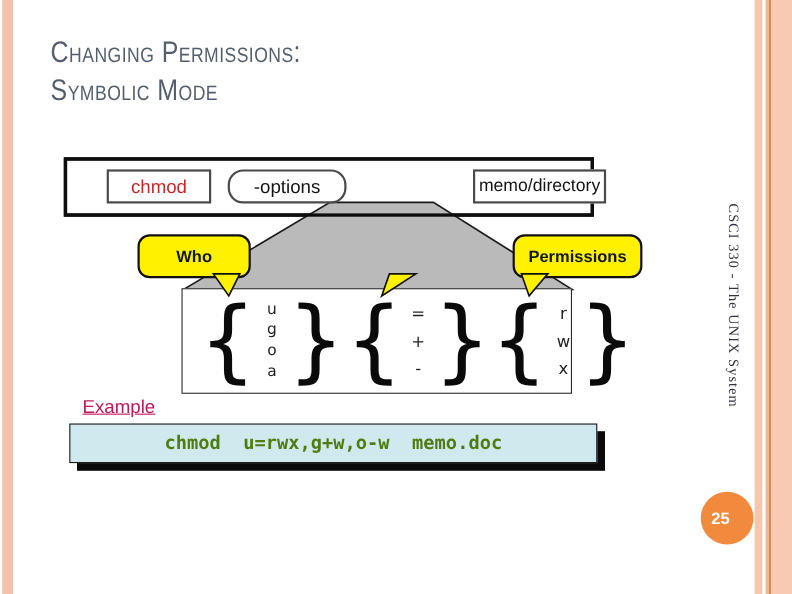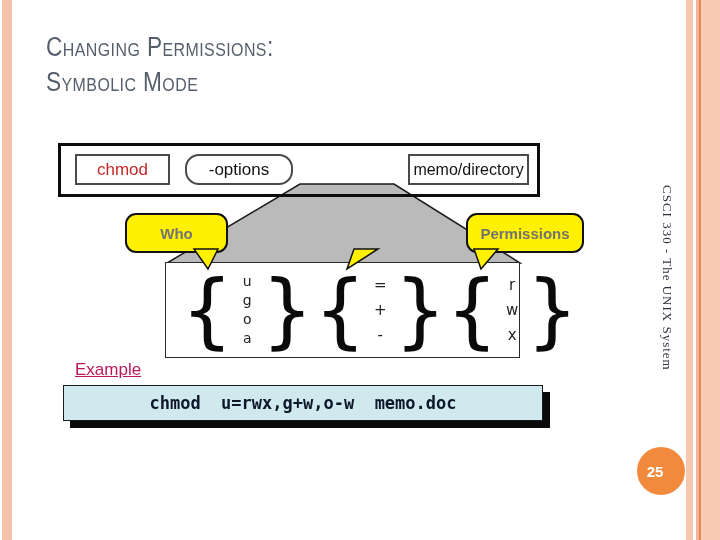--- a/index.html
+++ b/index.html
@@ -30,34 +30,34 @@
   }
 
   
   .outer-box{position:absolute;left:58px;top:143px;width:482px;height:54px;
     background:#fff;border:3px solid #0d0d0d;box-sizing:border-box;z-index:1;}
   .outer-box-frame{position:absolute;left:58px;top:143px;width:482px;height:54px;
     background:transparent;border:3px solid #0d0d0d;box-sizing:border-box;z-index:3;}
   .cmd-box{position:absolute;height:31px;top:154px;
     background:#fff;border:2px solid #4a4a4a;box-sizing:border-box;
     display:flex;align-items:center;justify-content:center;
-    font-size:17px;color:#131313;z-index:4;}
+    font-size:17px;color:#131313;z-index:4;margin-left:22px;}
   .cmd-chmod{left:75px;width:95px;color:#c62828;}
   .cmd-options{left:185px;width:108px;border-radius:14px;}
   .cmd-modes{left:297px;width:98px;}
   .cmd-file{left:408px;width:121px;font-size:16px;}
 
   svg.overlay{position:absolute;left:0;top:0;z-index:2;pointer-events:none;}
   svg.overlay-tails{z-index:6;}
 
   
   .callout{position:absolute;top:213px;height:40px;
     background:#fff100;border:2px solid #111;border-radius:11px;
     box-sizing:border-box;display:flex;align-items:center;justify-content:center;
-    font-size:15px;font-weight:bold;color:#737373;z-index:5;}
+    font-size:15px;font-weight:bold;color:#0f172a;z-index:5;}
   .callout-who{left:125px;width:103px;}
   .callout-operator{left:331px;width:99px;}
   .callout-permissions{left:466px;width:118px;}
 
   
   .mode-box{position:absolute;left:165px;top:262px;width:355px;height:96px;
     background:#fff;border:1.5px solid #2a2a2a;box-sizing:border-box;z-index:4;}
   .brace-group{position:absolute;top:266px;height:88px;
     display:flex;align-items:center;z-index:5;color:#111;}
   .brace{font-family:"DejaVu Sans",sans-serif;font-size:82px;line-height:82px;
@@ -69,21 +69,21 @@
   .items-4 span{display:block;font-size:14px;line-height:19px;}
   .items-3 span{display:block;font-size:15px;line-height:25px;}
 
   
   .example-label{position:absolute;left:75px;top:360px;font-size:17px;color:#be185d;text-decoration:underline;}
   .example-box{position:absolute;left:63px;top:385px;width:480px;height:36px;
     background:#cfe9ee;border:1px solid #1a1a1a;box-sizing:border-box;
     box-shadow:7px 7px 0 #0a0a0a;
     display:flex;align-items:center;justify-content:center;z-index:2;}
   .example-cmd{font-family:"DejaVu Sans Mono","Liberation Mono",monospace;
-    font-weight:bold;font-size:17px;color:#0f172a;white-space:pre;}
+    font-weight:bold;font-size:17px;color:#4d7c0f;white-space:pre;}
 
   
   .sidebar-caption{position:absolute;left:659px;top:185px;height:210px;
     writing-mode:vertical-rl;
     font-family:"Liberation Serif",serif;font-size:13px;color:#33333f;
     letter-spacing:1px;white-space:nowrap;}
 
   
   .page-badge{position:absolute;left:637px;top:447px;width:48px;height:48px;
     border-radius:50%;background:#f28a3e;

